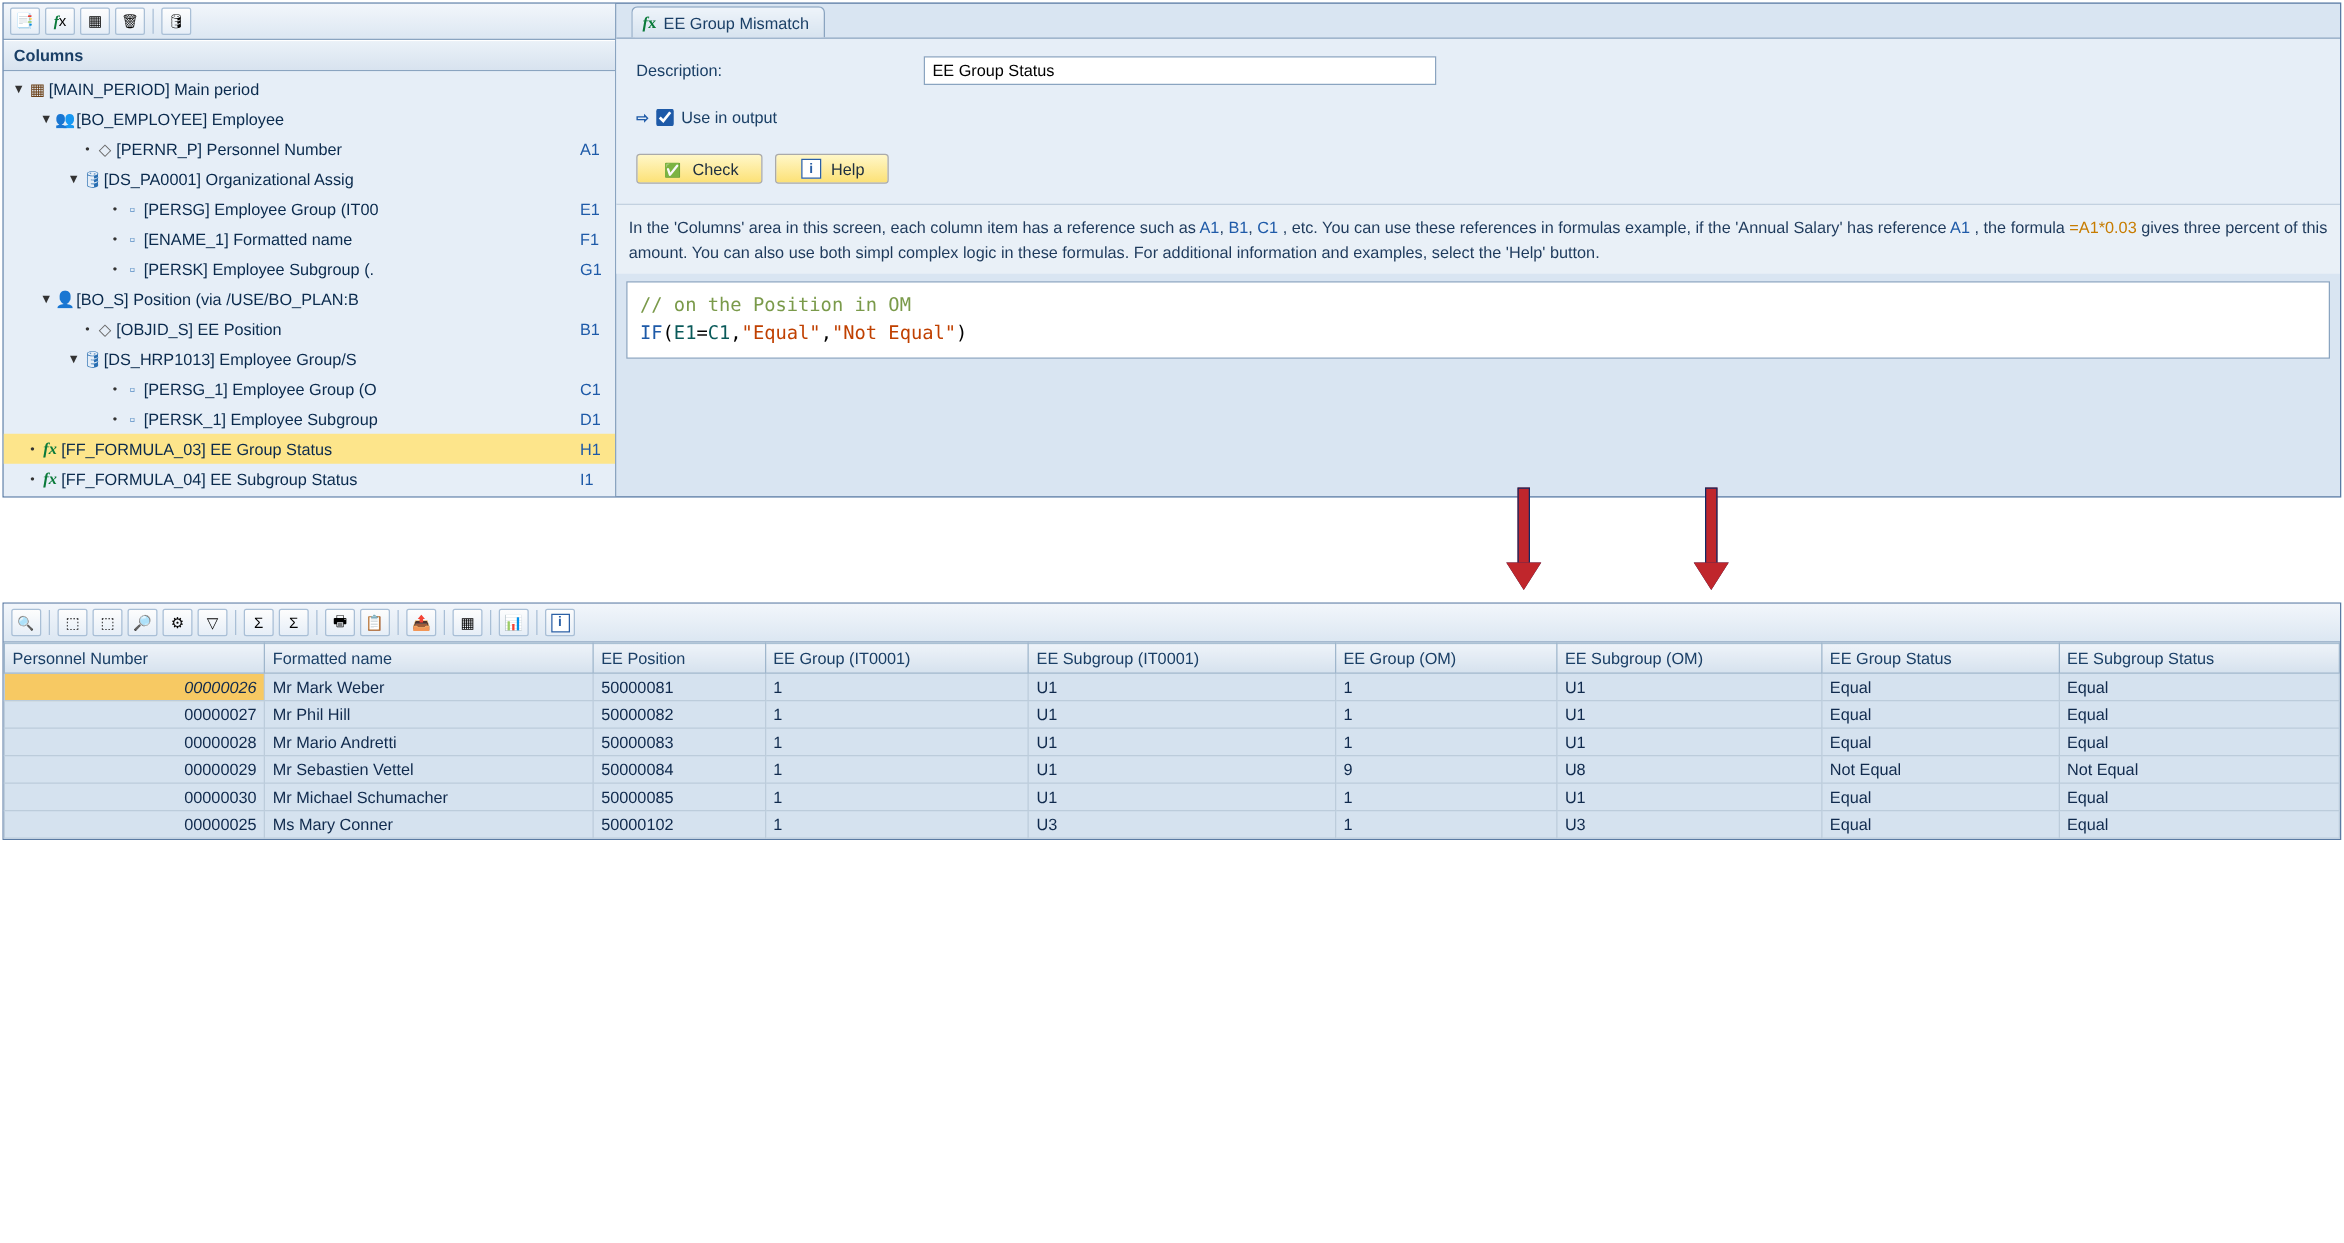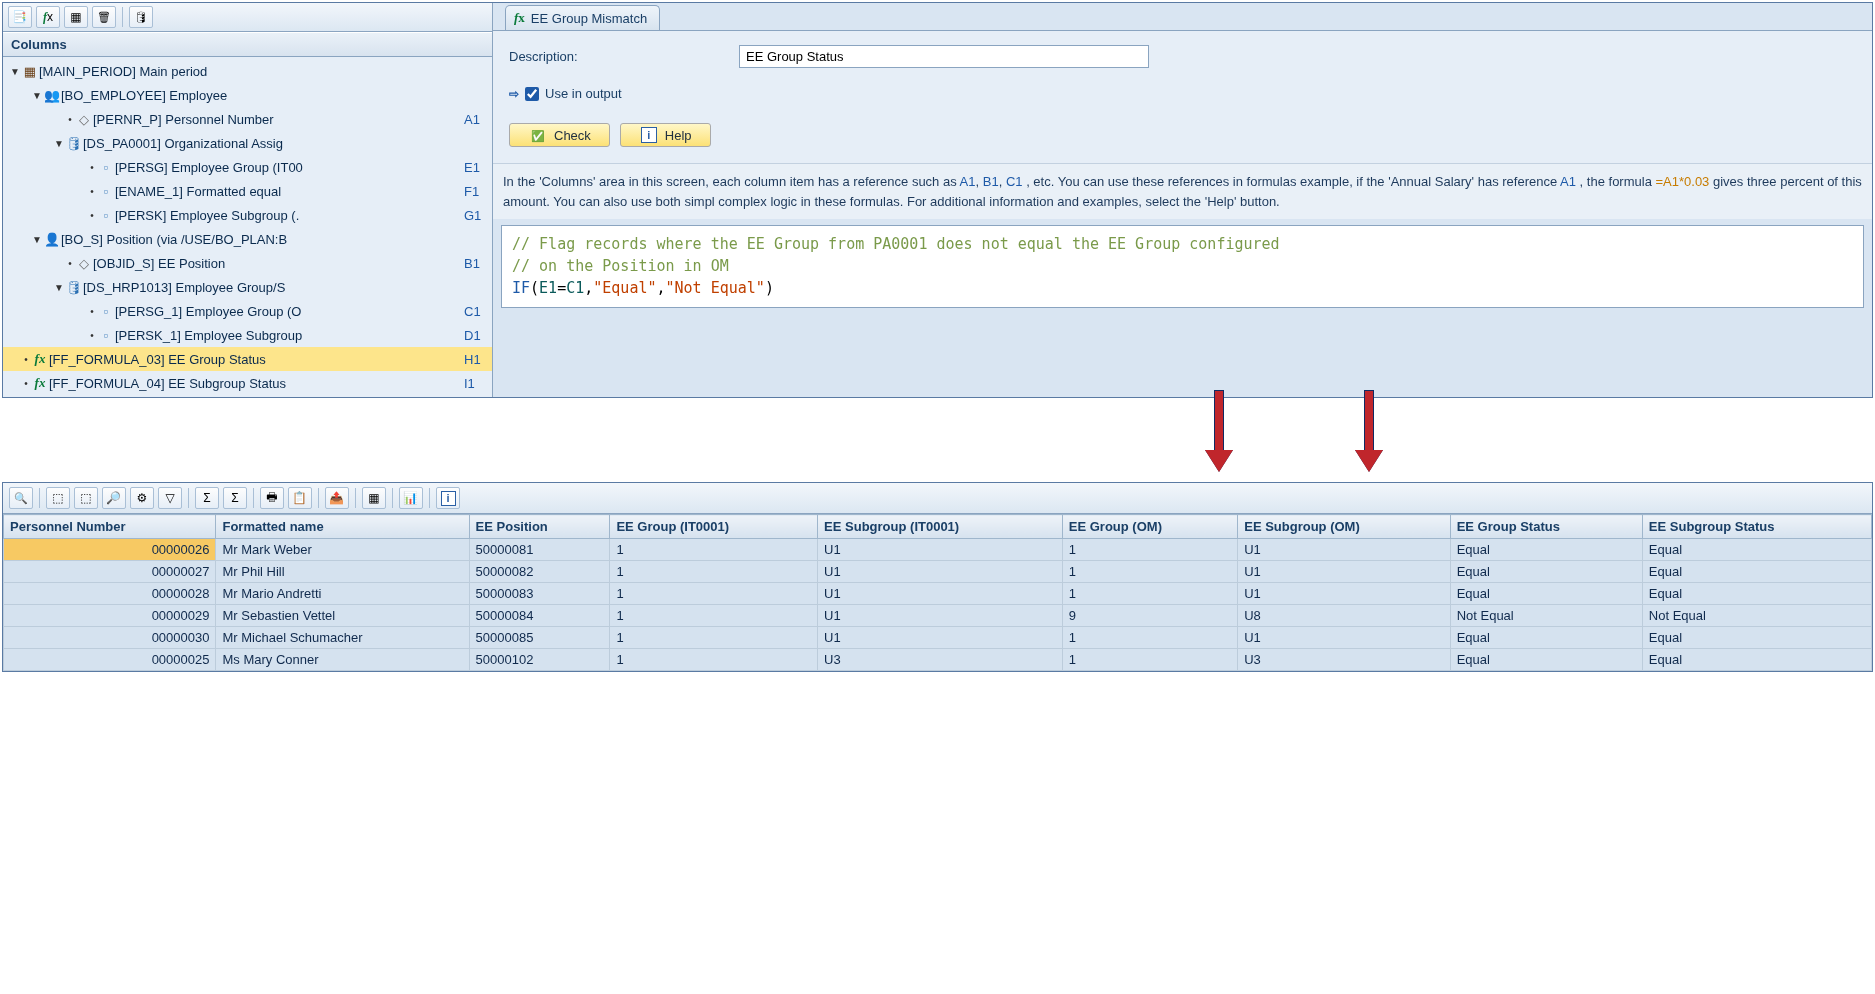--- a/index.html
+++ b/index.html
@@ -50,23 +50,23 @@
   
   .arrows-layer { position:relative; height:80px;}
   .arrow { position:absolute; top:-10px; width:28px; height:90px;}
   .arrow .shaft { position:absolute; left:9px; top:0; width:10px; height:62px; background:#c0262c; border:1px solid #102a63;}
   .arrow .head { position:absolute; left:0; top:60px; width:0; height:0; border-left:14px solid transparent; border-right:14px solid transparent; border-top:22px solid #c0262c; filter:drop-shadow(0 0 0 #102a63);}
   
   .grid-outer { border:1px solid #5a7aa3; margin:2px;}
   .grid-tb { background: linear-gradient(#f2f6fb, #dce7f2); padding:4px 6px; border-bottom:1px solid #8aa4c0; display:flex; gap:4px; align-items:center;}
   
   table.alv { border-collapse:collapse; width:100%; background:#d2e0ee;}
-  table.alv th { background:linear-gradient(#eef3f9,#d6e2ee); border:1px solid #9fb6cc; padding:4px 6px; font-weight:bold; color:#1a3f66; text-align:left; white-space:nowrap;}
+  table.alv th { background:linear-gradient(#eef3f9,#d6e2ee); border:1px solid #9fb6cc; padding:4px 6px; font-weight:normal; color:#1a3f66; text-align:left; white-space:nowrap;}
   table.alv td { border:1px solid #bcccdb; padding:3px 6px; color:#102a4d; background:#d5e2ef; white-space:nowrap;}
-  table.alv tr.r1 td.c0 { background:#f7c963; text-align:right;}
+  table.alv tr.r1 td.c0 { background:#f7c963; text-align:right;font-style:italic;}
   table.alv td.c0 { text-align:right;}
 
   .ic-mag::before{content:"🔍";font-size:11px;}
   .ic-trash::before{content:"🗑";font-size:11px;}
   .ic-db::before{content:"🛢";font-size:11px;}
   .ic-check::before{content:"✅";font-size:11px;}
   .ic-info { display:inline-flex;width:15px;height:15px;border:1px solid #2a5fa5;align-items:center;justify-content:center;color:#2a5fa5;font-weight:bold;font-size:11px;background:#fff;}
   .ic-fx { color:#0a7a3a; font-family:serif; font-style:italic; font-weight:bold;}
   .ic-tree { color:#6b4018;}
   .ic-person { color:#5a7a2a;}
@@ -131,21 +131,21 @@
             <span class="tree-bullet">•</span>
             <span class="tree-icon ic-box">▫</span>
             <span class="tree-text">[PERSG] Employee Group (IT00</span>
             <span class="tree-ref">E1</span>
           </div>
           <div class="tree-row">
             <span class="tree-indent" style="width: 66px;"></span>
             <span class="tree-caret"></span>
             <span class="tree-bullet">•</span>
             <span class="tree-icon ic-box">▫</span>
-            <span class="tree-text">[ENAME_1] Formatted equal</span>
+            <span class="tree-text">[ENAME_1] Formatted name</span>
             <span class="tree-ref">F1</span>
           </div>
           <div class="tree-row">
             <span class="tree-indent" style="width: 66px;"></span>
             <span class="tree-caret"></span>
             <span class="tree-bullet">•</span>
             <span class="tree-icon ic-box">▫</span>
             <span class="tree-text">[PERSK] Employee Subgroup (.</span>
             <span class="tree-ref">G1</span>
           </div>
@@ -241,21 +241,20 @@
         <span class="ref">A1</span>, 
         <span class="ref">B1</span>, 
         <span class="ref">C1</span>
         <span>, etc. You can use these references in formulas example, if the 'Annual Salary' has reference </span>
         <span class="ref">A1</span>
         <span>, the formula </span>
         <span class="frm">=A1*0.03</span>
         <span> gives three percent of this amount. You can also use both simpl complex logic in these formulas. For additional information and examples, select the 'Help' button.</span>
       </div>
       <div class="code-box">
-        <div class="code-comment">// Flag records where the EE Group from PA0001 does not equal the EE Group configured</div>
         <div class="code-comment">// on the Position in OM</div>
         <div>
           <span class="code-fn">IF</span><span>(</span><span class="code-id">E1</span><span>=</span><span class="code-id">C1</span>,<span class="code-str">"Equal"</span>,<span class="code-str">"Not Equal"</span><span>)</span>
         </div>
       </div>
     </div>
   </div>
 </div>
 
 <div class="arrows-layer">

